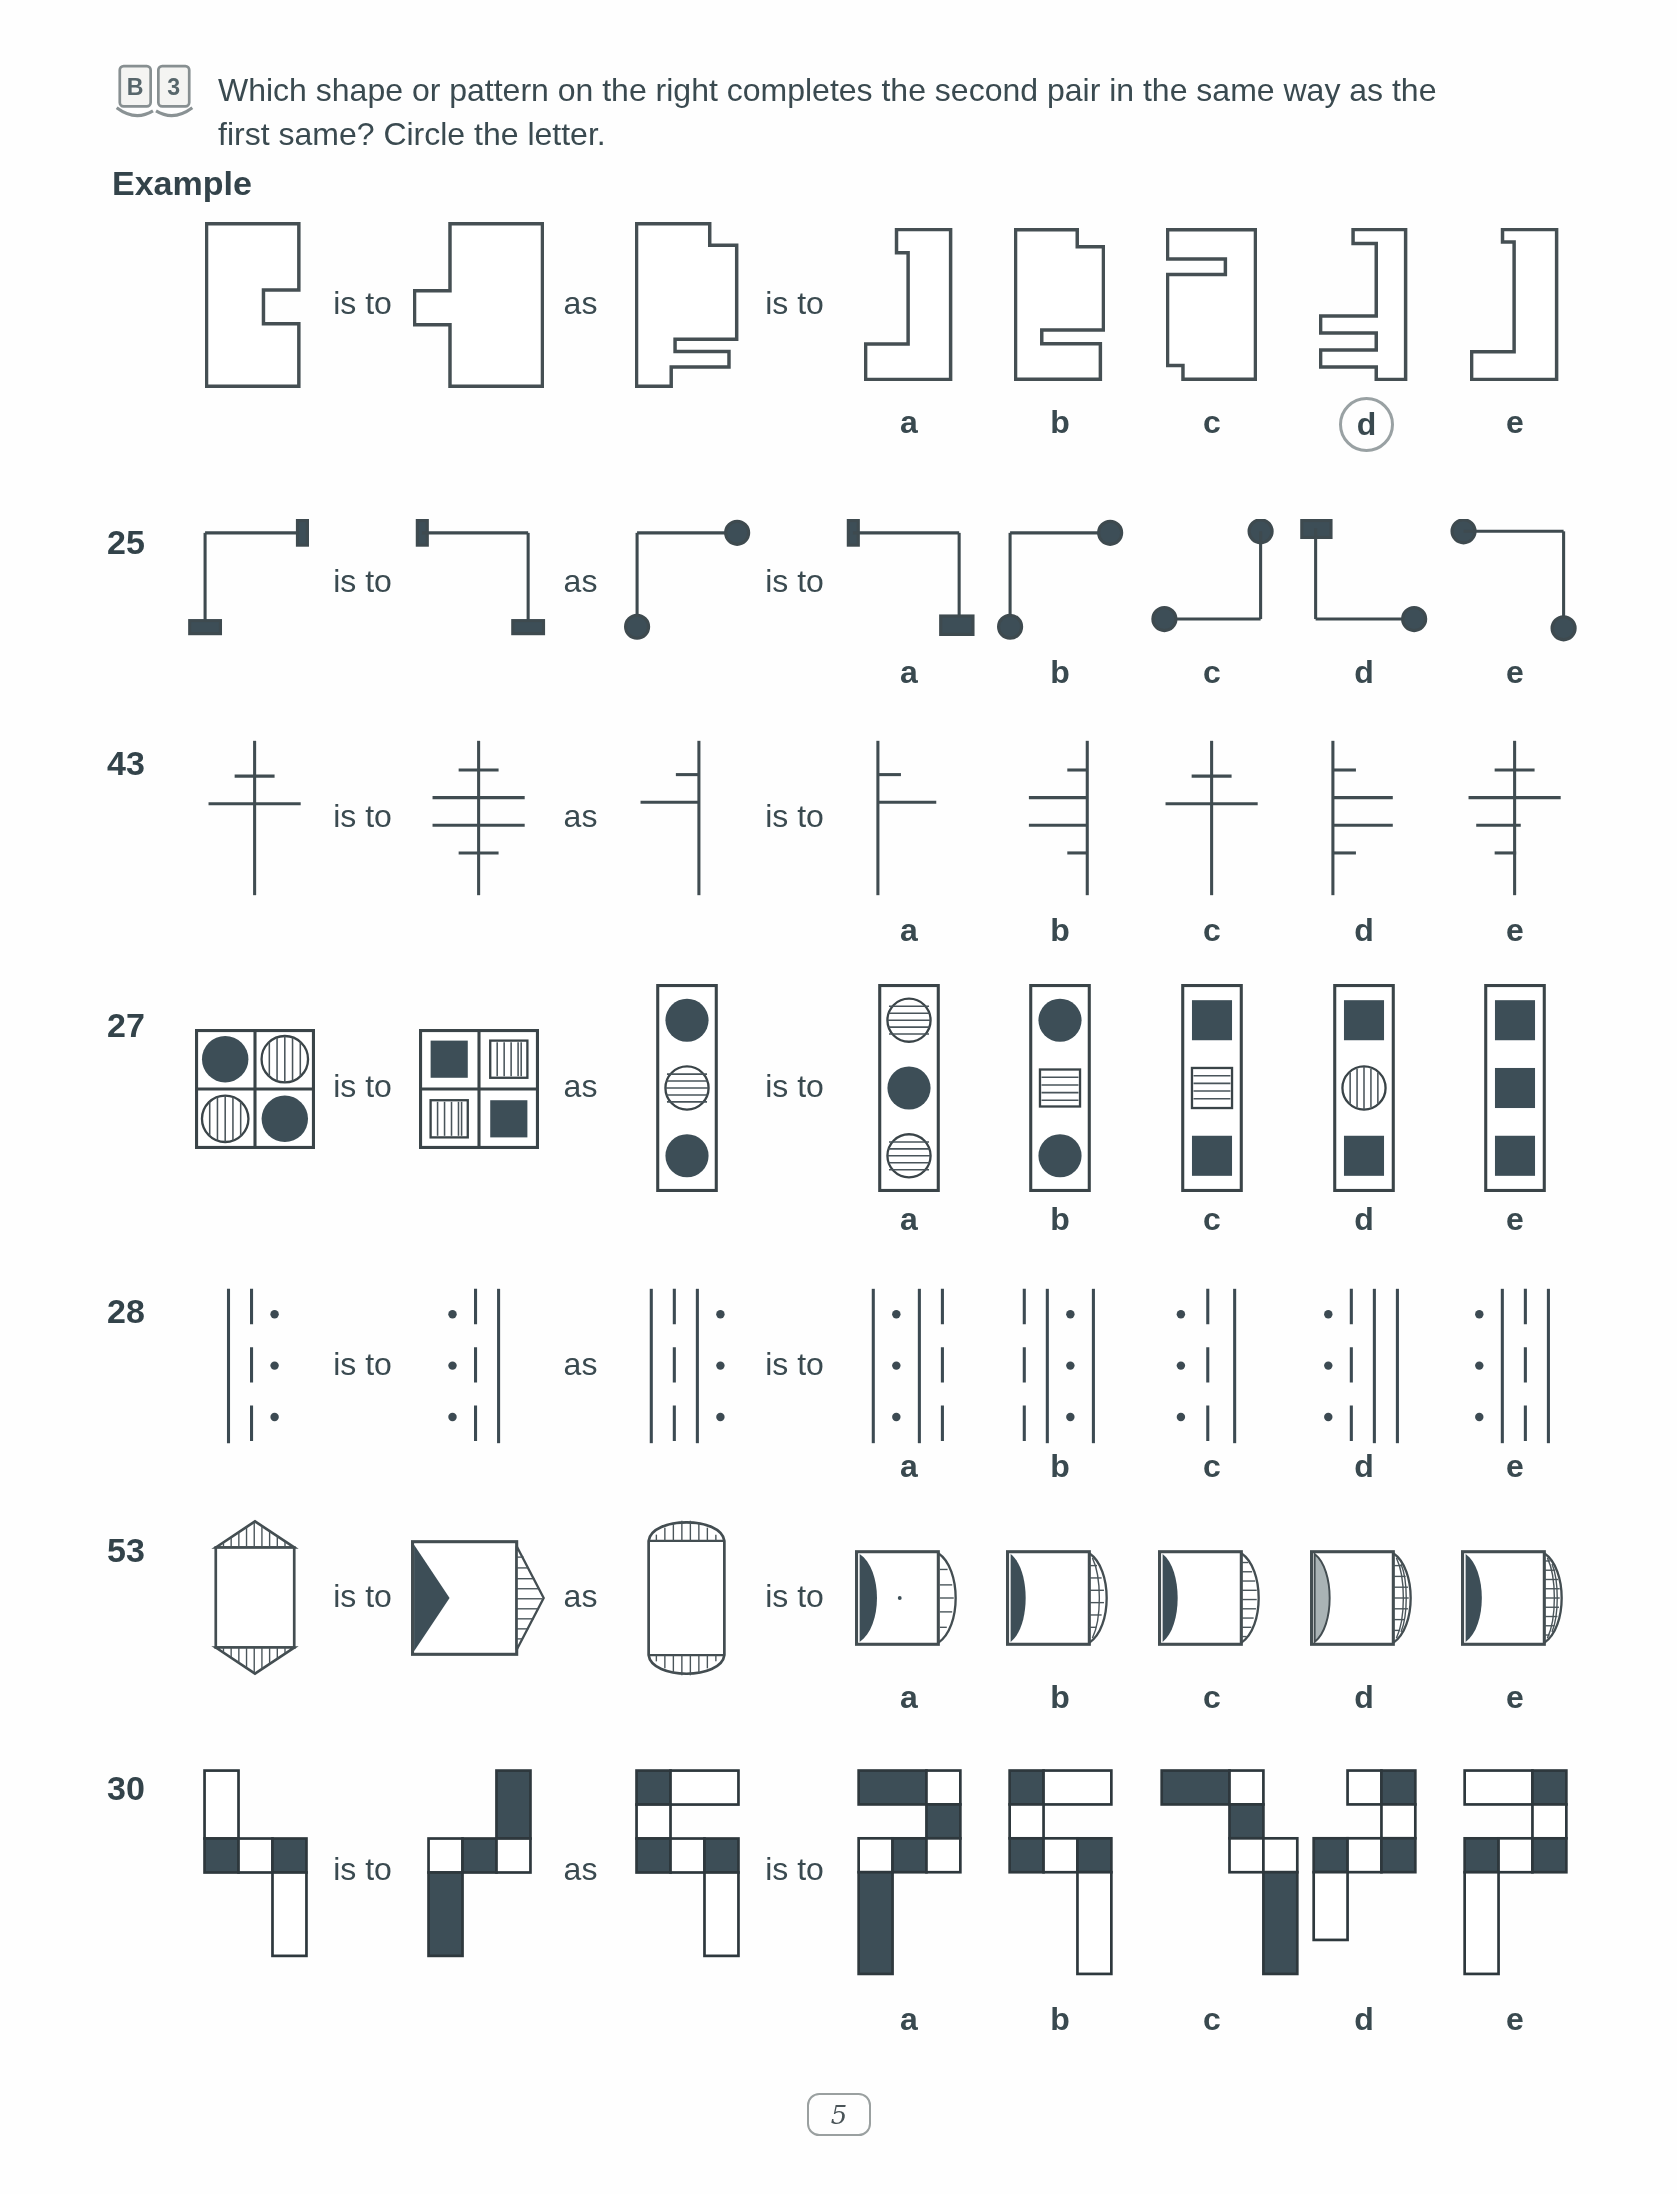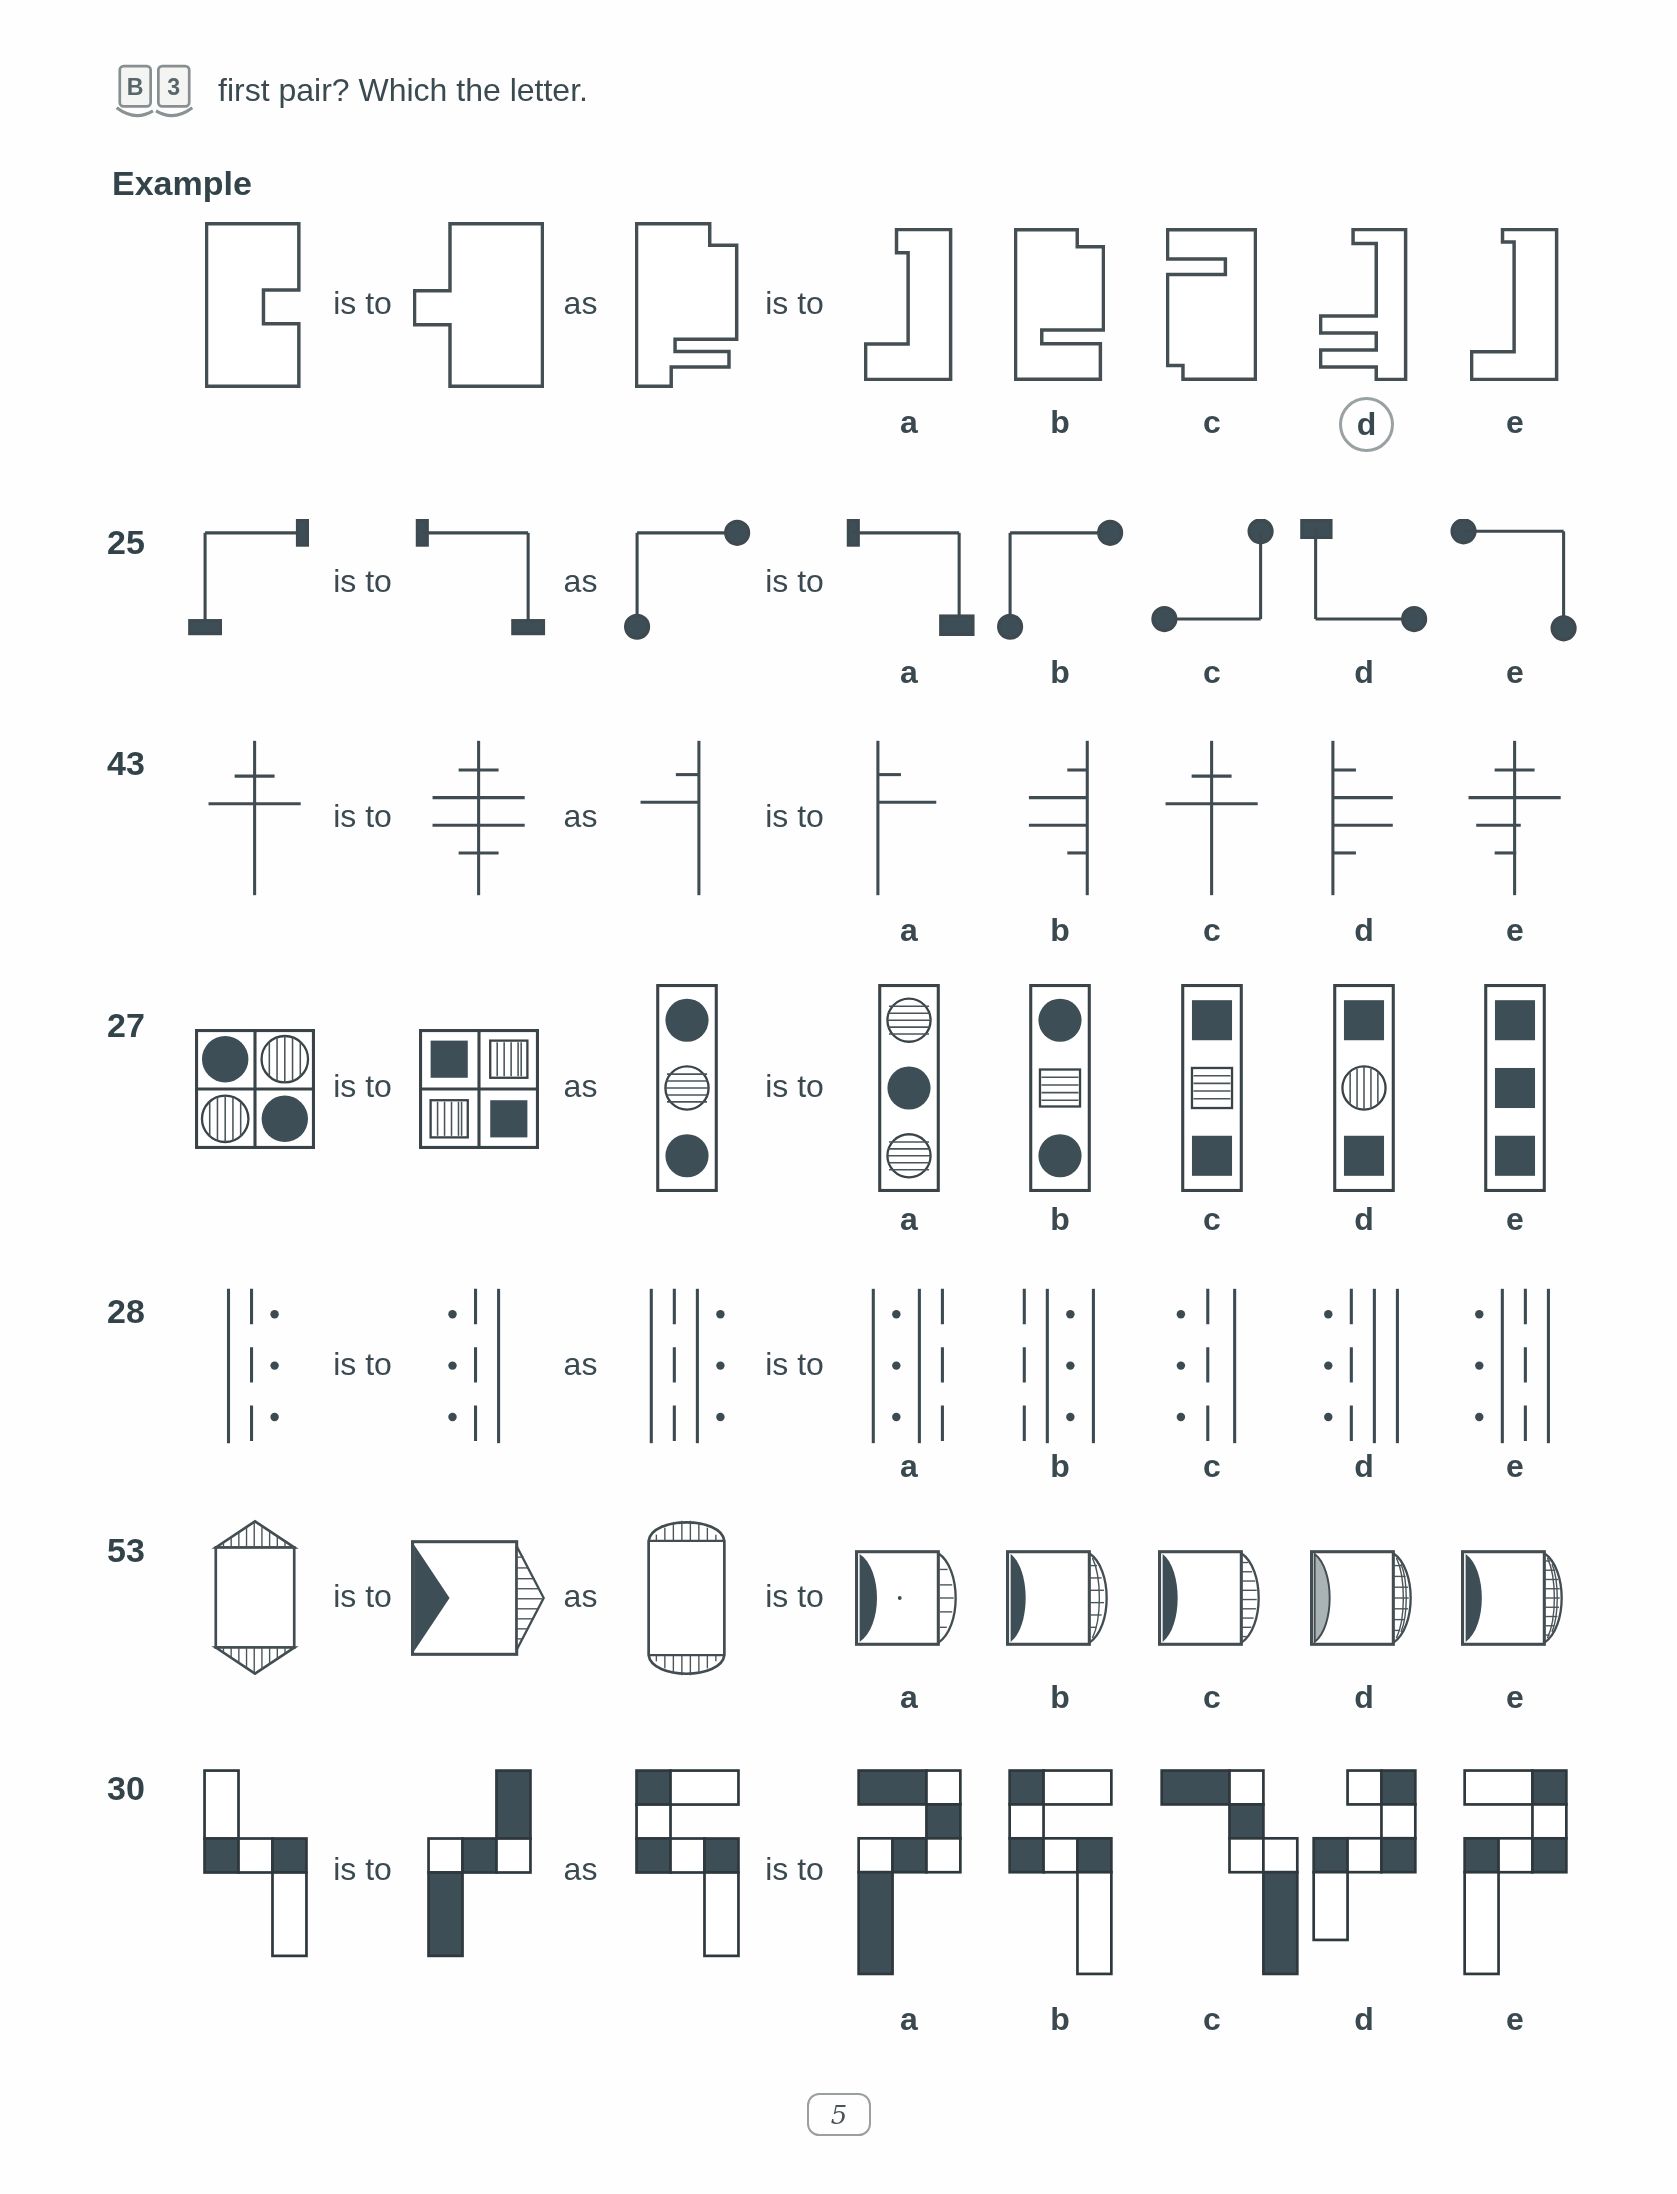--- a/index.html
+++ b/index.html
@@ -27,21 +27,22 @@
     <svg width="85" height="71" viewBox="0 0 110 92">
       <path d="M6 62 Q30 80 53 66" fill="none" stroke="#8a9294" stroke-width="4"></path>
       <path d="M57 66 Q80 80 104 62" fill="none" stroke="#8a9294" stroke-width="4"></path>
       <rect x="10" y="8" width="40" height="52" rx="5" fill="#f4f4f2" stroke="#878f91" stroke-width="3.5"></rect>
       <rect x="60" y="8" width="40" height="52" rx="5" fill="#f4f4f2" stroke="#878f91" stroke-width="3.5"></rect>
       <text x="30" y="45" text-anchor="middle" font-family="Liberation Sans, sans-serif" font-size="30" font-weight="bold" fill="#57666b">B</text>
       <text x="80" y="45" text-anchor="middle" font-family="Liberation Sans, sans-serif" font-size="30" font-weight="bold" fill="#57666b">3</text>
     </svg>
   </div>
   <div class="abs instr" style="left:218px;top:68px;width:1405px;">
-    <div>first pair? Which the letter.</div>
+    <div>Which shape or pattern on the right completes the second pair in the same way as the</div>
+    <div>first same? Circle the letter.</div>
   </div>
 
   <div class="abs exlabel" style="left:112px;top:164px;">Example</div>
 
   <div class="abs" style="left:205px;top:222px;">
     <svg width="100" height="166" viewBox="0 0 130 215">
         <path d="M2 2 H122 V88 H76 V132 H122 V213 H2 Z" fill="#fff" stroke="#454f53" stroke-width="4.5"></path>
       </svg>
   </div>
   <div class="abs rel" style="left:301px;top:285px;">is to</div>

